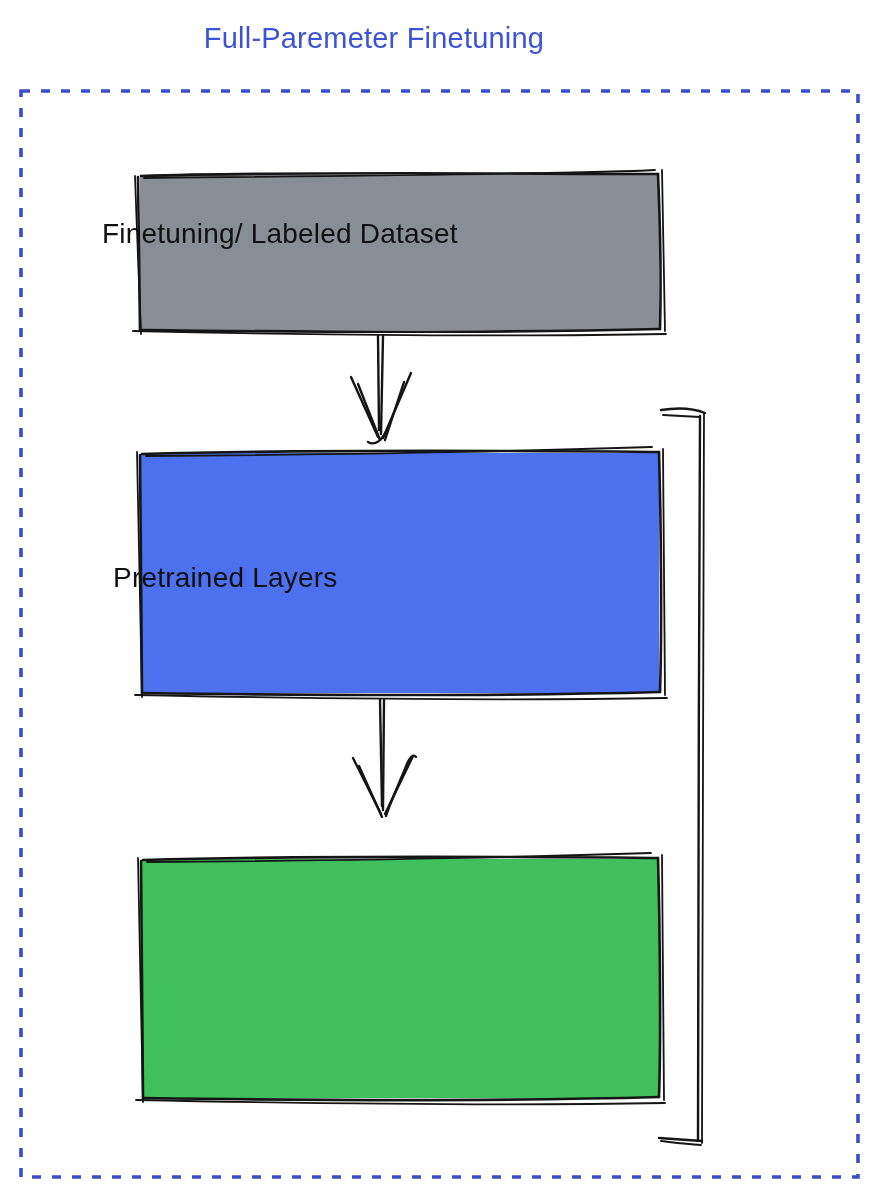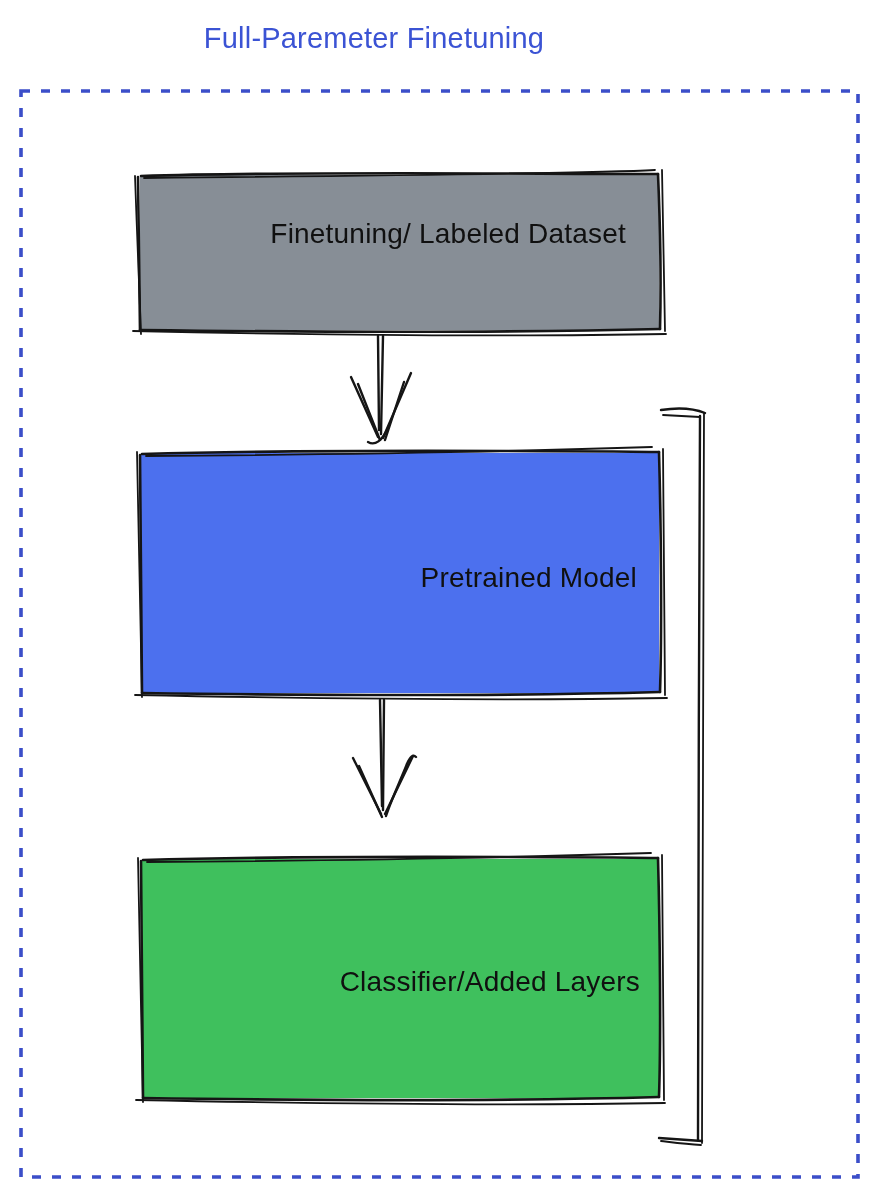--- a/index.html
+++ b/index.html
@@ -26,21 +26,21 @@
   svg.sketch {
     position: absolute;
     top: 0;
     left: 0;
     width: 880px;
     height: 1200px;
   }
   .box-label {
     position: absolute;
     width: 524px;
-    text-align: right;
+    text-align: left;
     font-size: 28px;
     color: #101010;
     letter-spacing: 0.2px;
   }
   .box-label.dataset    { left: 102px; top: 218px; }
   .box-label.pretrained { left: 113px; top: 562px; }
   .box-label.classifier { left: 116px; top: 966px; }
   .side-label {
     position: absolute;
     left: 739px;
@@ -128,17 +128,16 @@
       <path d="M661,410 C 680,407 695,409 705,413"></path>
       <path d="M663,415 L 700,417" stroke-width="1.8"></path>
       <path d="M700,416 C 699,650 698,920 698,1140"></path>
       <path d="M704,413 C 703,700 702,1000 702,1143" stroke-width="1.8"></path>
       <path d="M702,1141 L 659,1138"></path>
       <path d="M701,1145 C 685,1144 670,1142 661,1141" stroke-width="1.8"></path>
     </g>
   </svg>
 
   <div class="box-label dataset">Finetuning/ Labeled Dataset</div>
-  <div class="box-label pretrained">Pretrained Model</div>
-  <div class="box-label classifier">Classifier/Added Layers</div>
+  <div class="box-label pretrained">Pretrained Layers</div>
 
 
 </div>
 
 </body></html>

